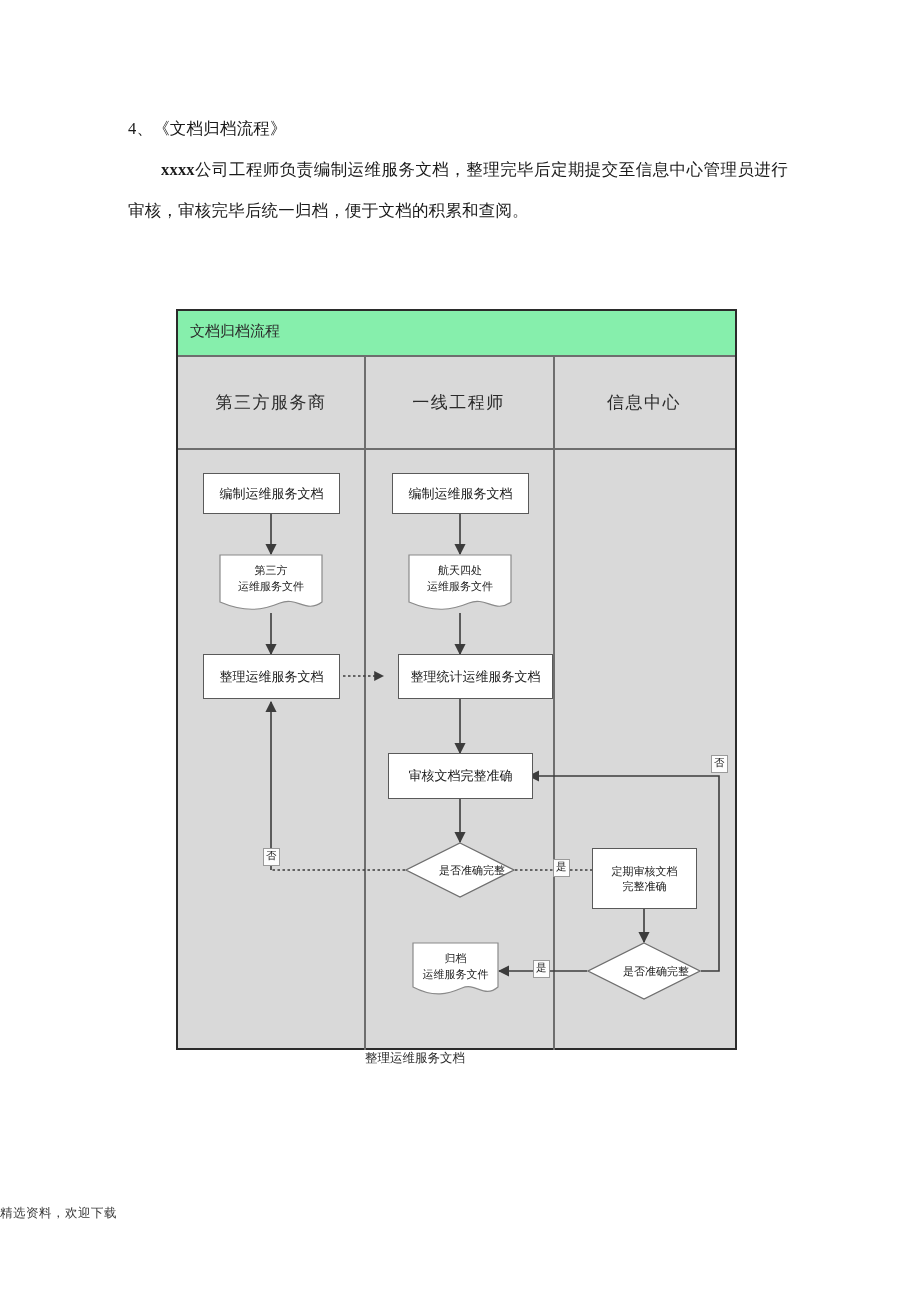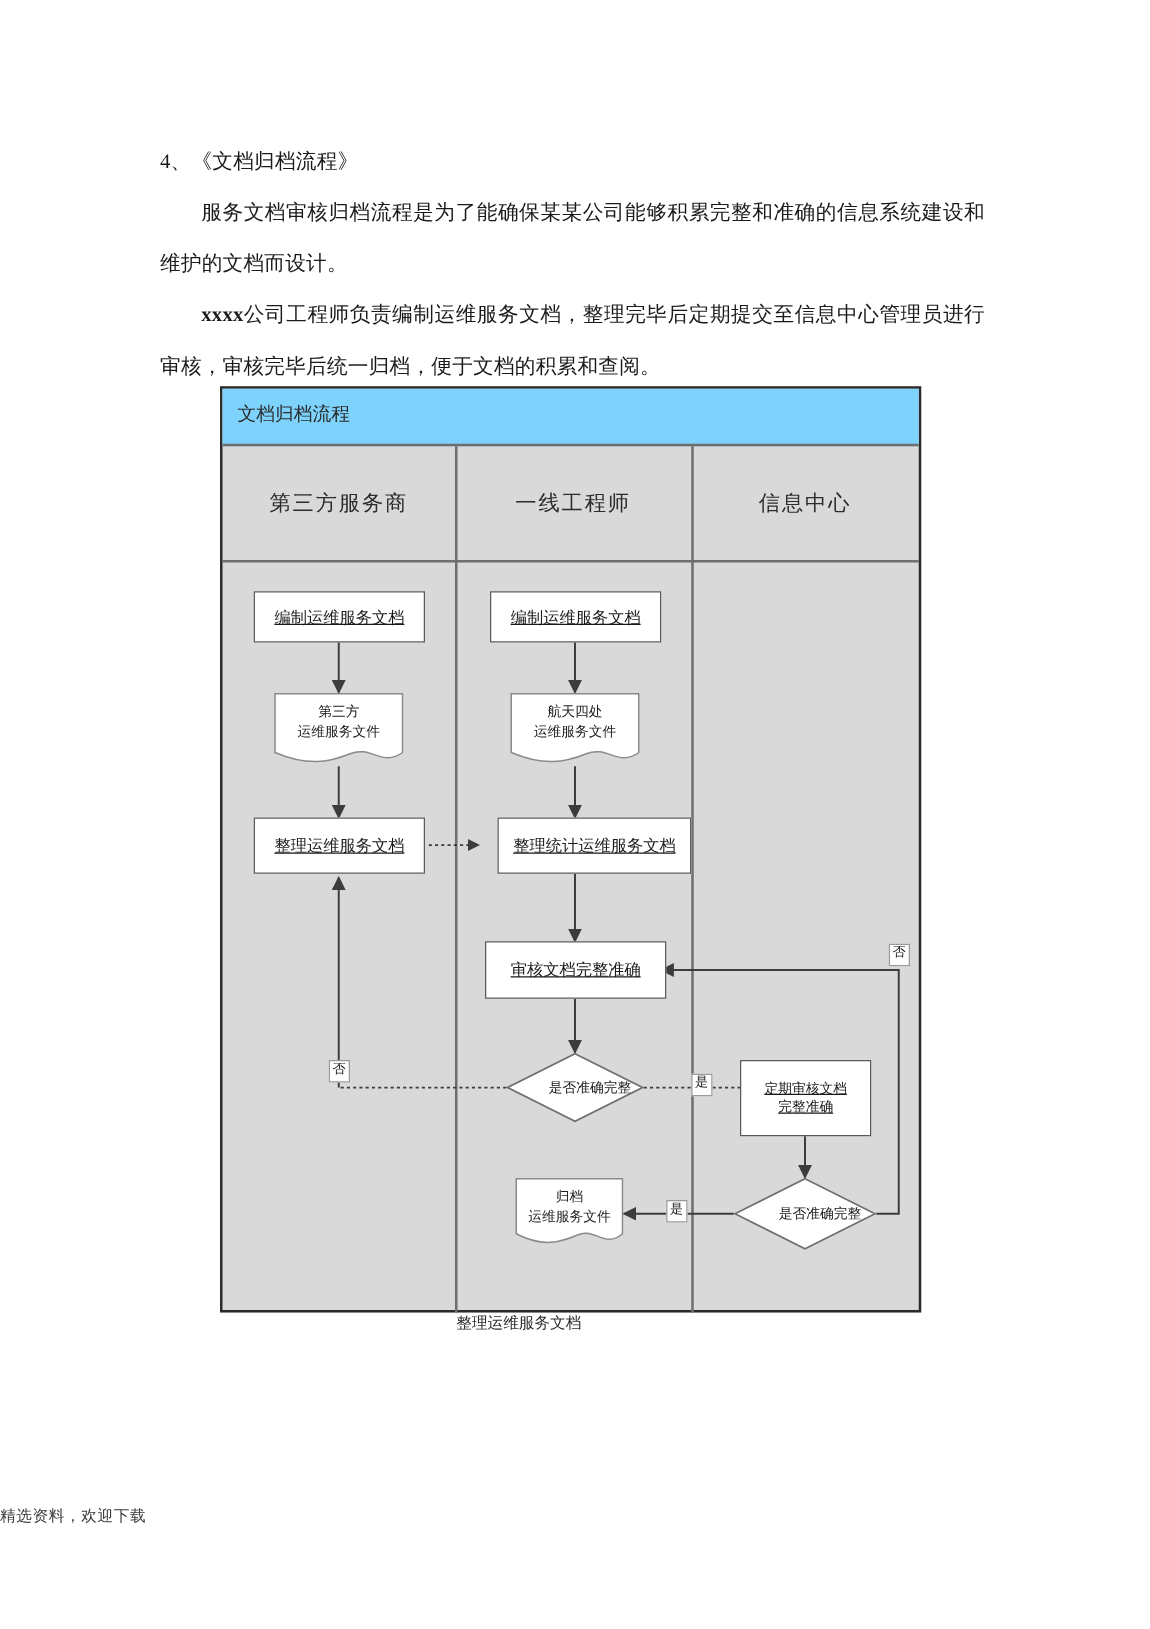--- a/index.html
+++ b/index.html
@@ -53,21 +53,21 @@
     background: #d9d9d9;
   }
   #flow-title-bar {
     position: absolute;
     left: 0;
     top: 0;
     width: 100%;
     height: 46px;
     box-sizing: border-box;
     border-bottom: 2px solid #6e6e6e;
-    background: #7dd3fc;
+    background: #86efac;
   }
   #flow-title-bar .t {
     position: absolute;
     left: 12px;
     top: 11px;
     font-size: 15px;
     color: #2b2b2b;
   }
   .lane-head {
     position: absolute;
@@ -109,21 +109,20 @@
     position: absolute;
     box-sizing: border-box;
     background: #ffffff;
     border: 1.5px solid #5a5a5a;
     display: flex;
     align-items: center;
     justify-content: center;
     text-align: center;
     color: #1a1a1a;
     line-height: 1.35;
-    text-decoration: underline;
   }
   .node.process { font-size: 13px; }
   .node.small   { font-size: 11px; }
 
   .doc-node {
     position: absolute;
   }
   .doc-node .lbl {
     position: absolute;
     left: 0;
@@ -182,21 +181,20 @@
     letter-spacing: 0.5px;
   }
 
   svg { display: block; }
 </style>
 </head>
 <body>
 
 <div class="doc-text">
   <p class="para heading">4、《文档归档流程》</p>
-  <p class="para indent">服务文档审核归档流程是为了能确保某某公司能够积累完整和准确的信息系统建设和维护的文档而设计。</p>
   <p class="para indent"><span class="bold-x">xxxx</span><span>公司工程师负责编制运维服务文档，整理完毕后定期提交至信息中心管理员进行审核，审核完毕后统一归档，便于文档的积累和查阅。</span></p>
 </div>
 
 <div id="flowchart-frame">
 
   <div id="flow-title-bar">
     <span class="t">文档归档流程</span>
   </div>
 
   <div class="lane-head" id="lane-head-1">

